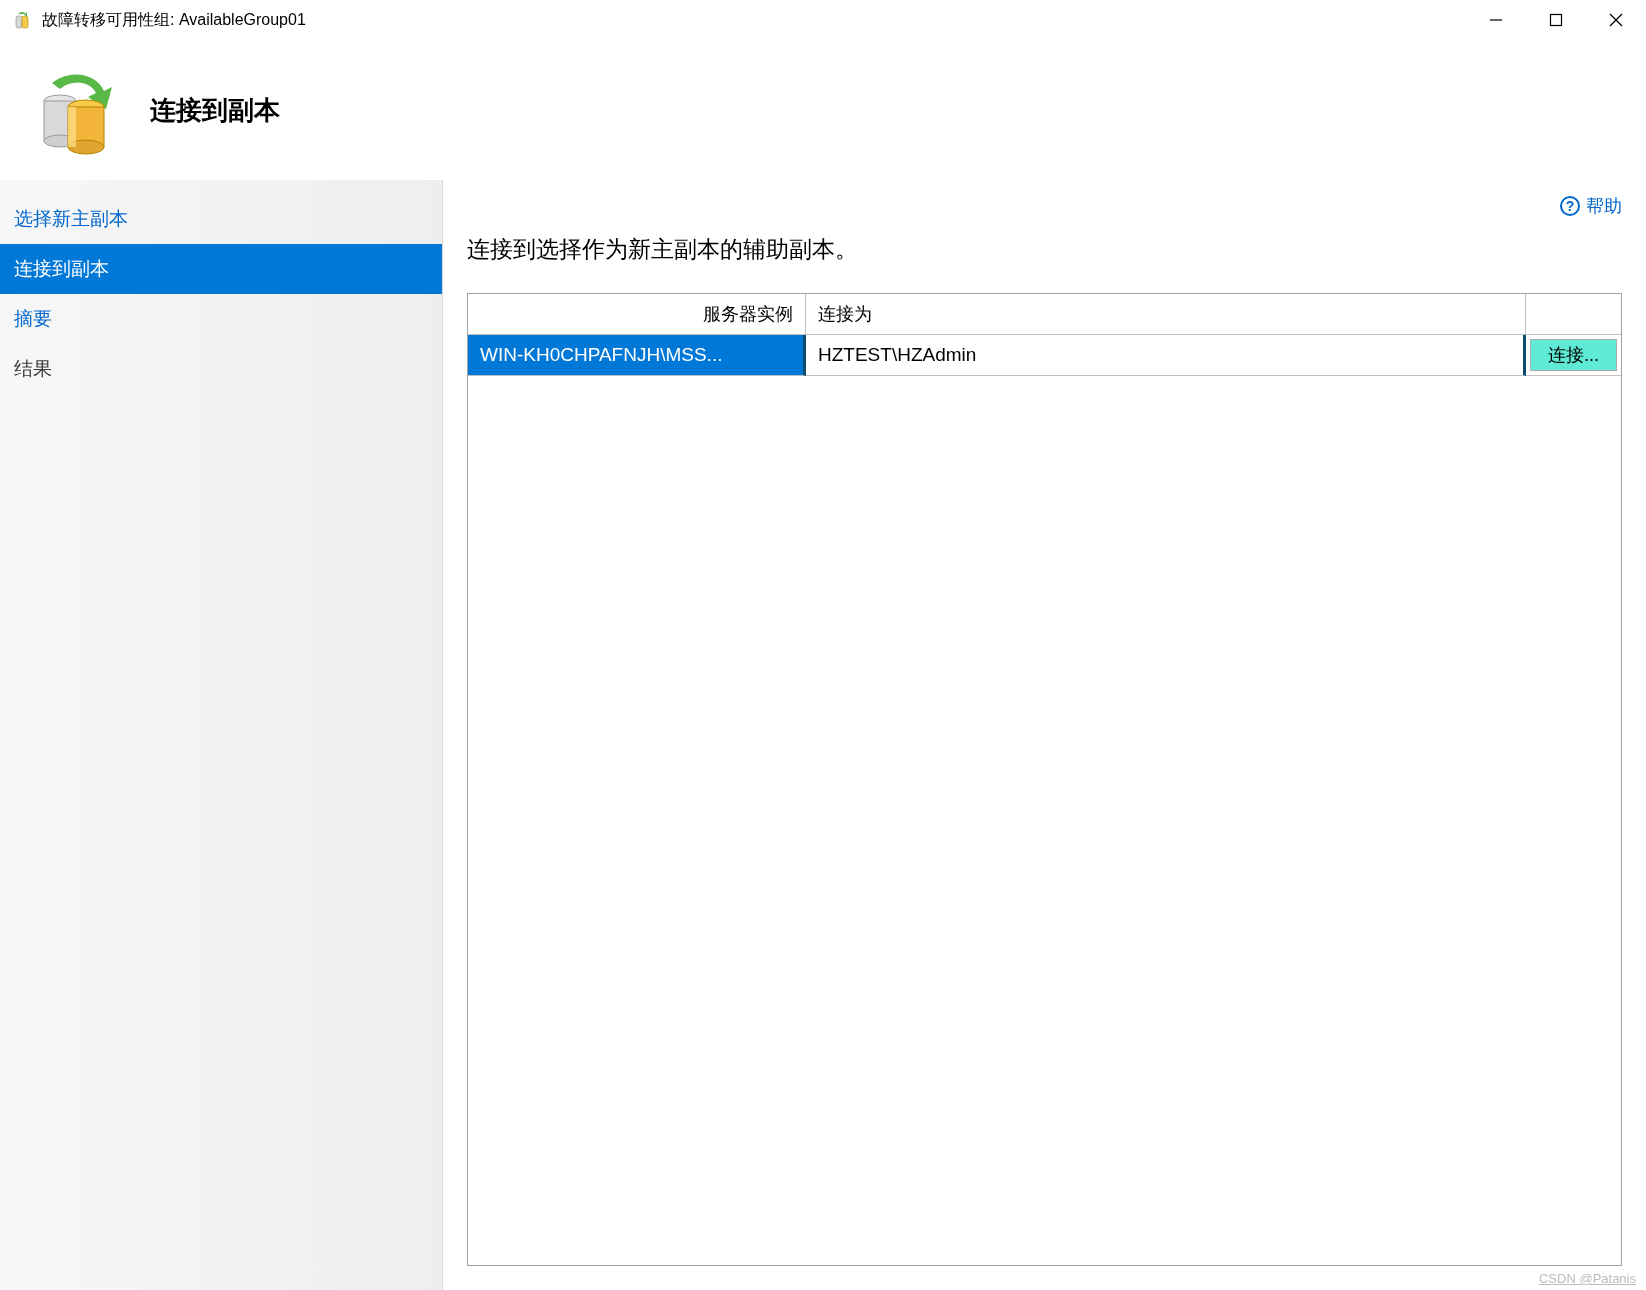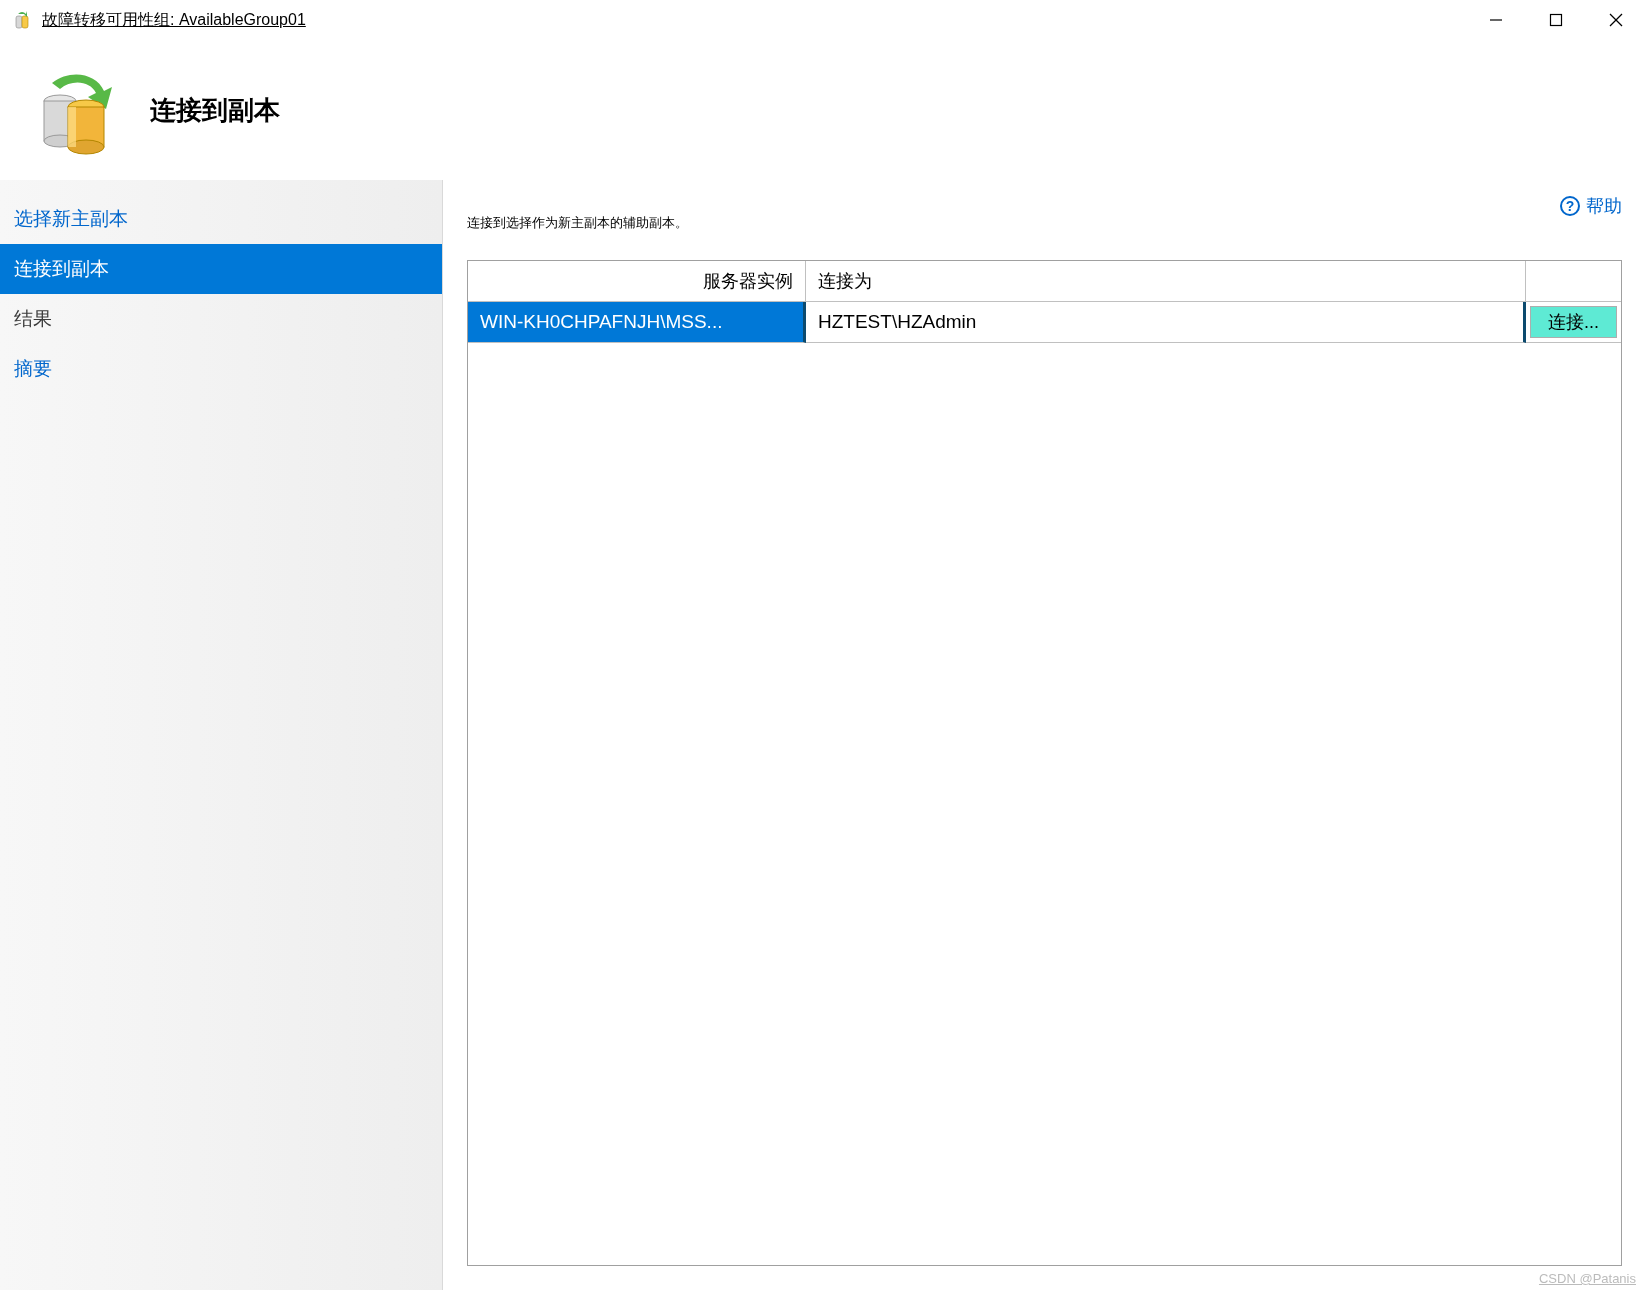--- a/index.html
+++ b/index.html
@@ -18,21 +18,21 @@
       display: flex;
       align-items: center;
       padding: 0 0 0 12px;
       background: #fff;
     }
     .titlebar .app-icon {
       width: 20px; height: 20px;
       margin-right: 10px;
       display: inline-flex; align-items: center; justify-content: center;
     }
-    .titlebar .title-text { font-size: 16px; color: #000; text-decoration: underline; }
+    .titlebar .title-text { font-size: 16px; color: #000; }
     .win-controls {
       margin-left: auto;
       display: flex;
       height: 100%;
     }
     .win-controls .ctrl {
       width: 60px;
       display: flex; align-items: center; justify-content: center;
       font-size: 14px;
       font-family: "Segoe MDL2 Assets", sans-serif;
@@ -99,22 +99,22 @@
       display: inline-flex; align-items: center; justify-content: center;
       font-size: 14px; font-weight: bold;
       color: #0066cc;
     }
     .section-heading {
       font-size: 20px;
       font-weight: bold;
       margin-top: 66px;
     }
     .section-desc {
-      font-size: 13px;
-      margin-top: 16px;
+      font-size: 23px;
+      margin-top: 36px;
     }
     .grid-container {
       margin-top: 28px;
       border: 1px solid #a0a0a0;
       flex: 1;
       display: flex;
       flex-direction: column;
       overflow: hidden;
     }
     .grid-header {
@@ -223,22 +223,22 @@
       <rect x="38" y="42" width="8" height="40" fill="#ffe08a" opacity="0.7"></rect>
     </svg>
   </div>
   <div class="header-title">连接到副本</div>
 </div>
 
 <div class="body">
   <div class="sidebar">
     <div class="sidebar-item">选择新主副本</div>
     <div class="sidebar-item active">连接到副本</div>
+    <div class="sidebar-item">摘要</div>
     <div class="sidebar-item disabled">结果</div>
-    <div class="sidebar-item">摘要</div>
   </div>
 
   <div class="main">
     <div class="help-link">
       <span class="help-icon">?</span>
       <span>帮助</span>
     </div>
 
     <div class="section-desc">连接到选择作为新主副本的辅助副本。</div>
 

